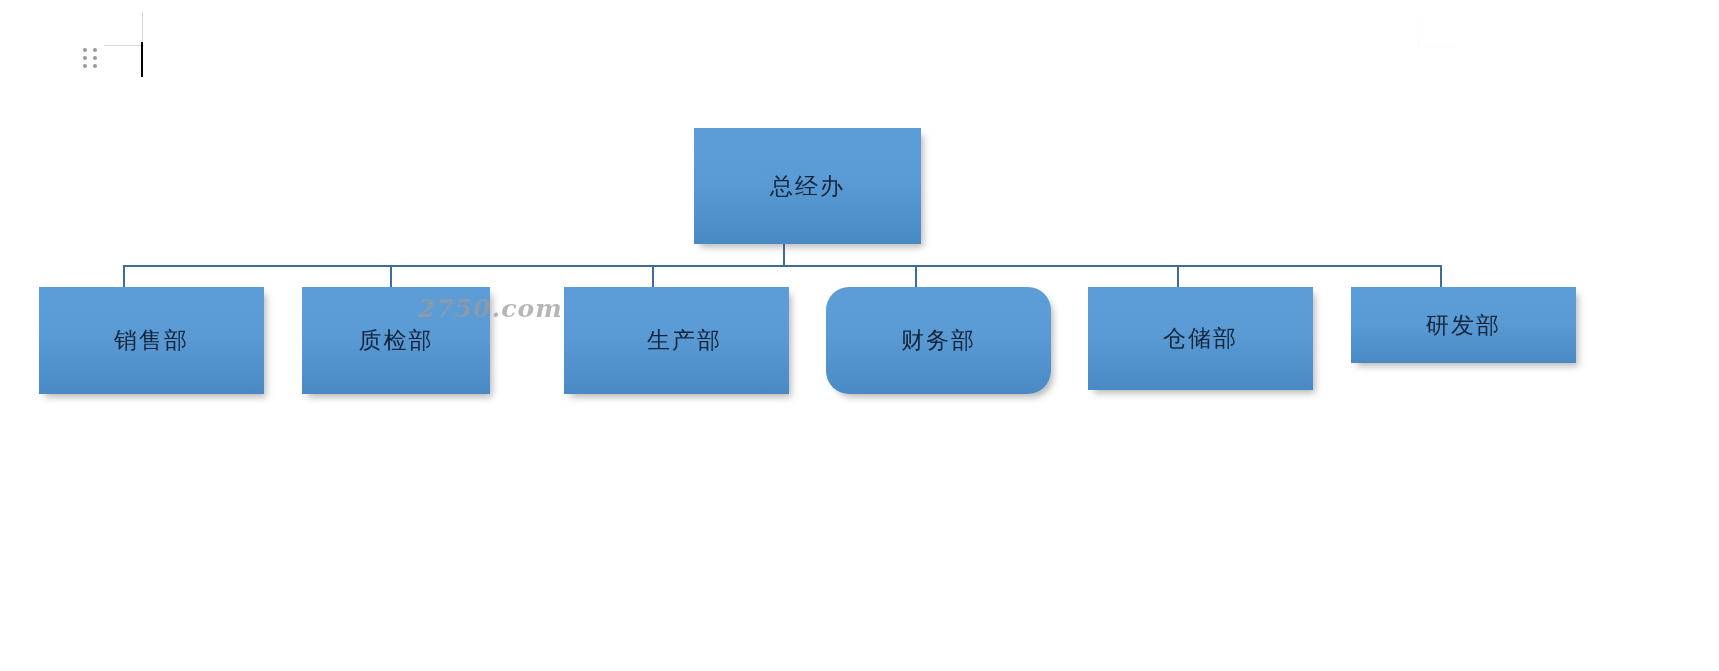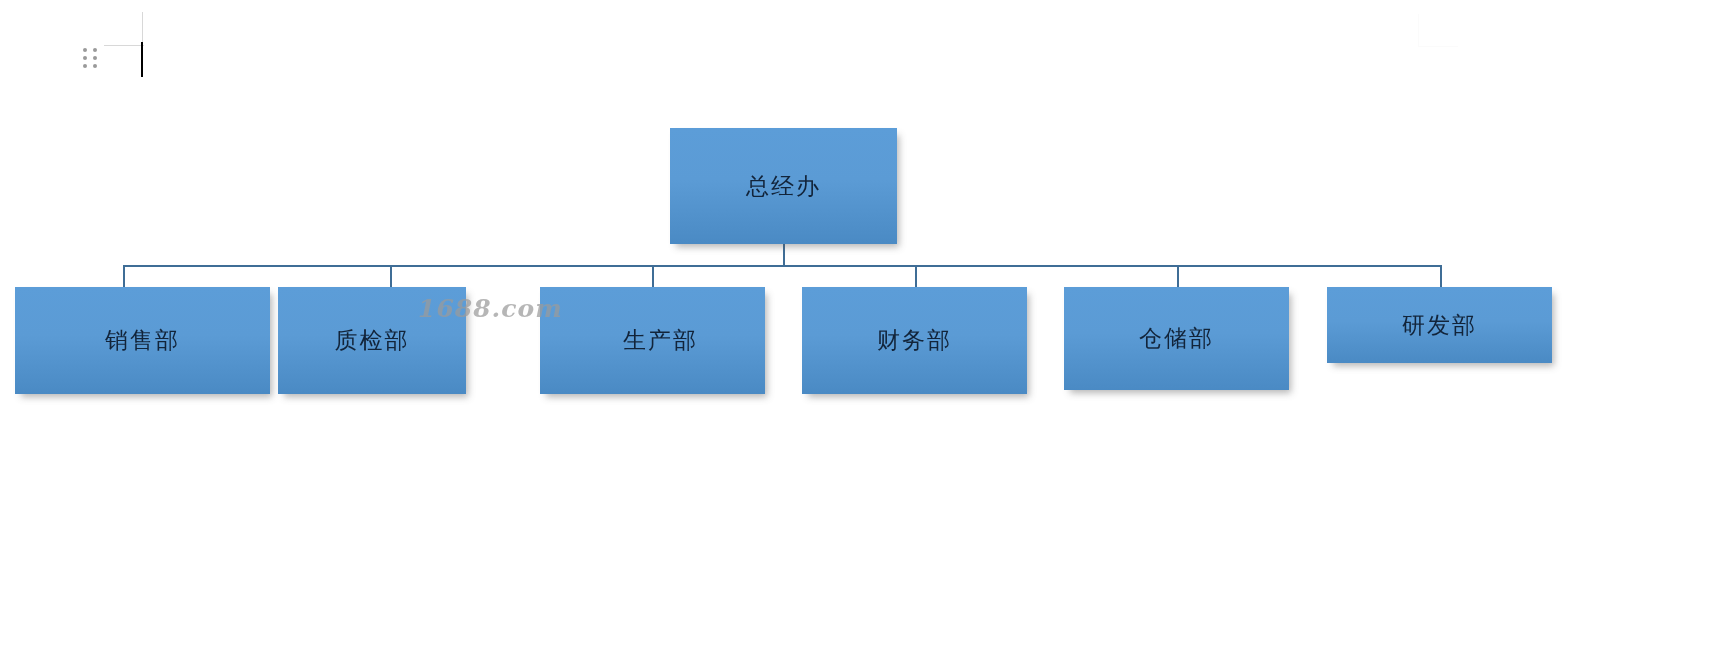--- a/index.html
+++ b/index.html
@@ -81,20 +81,21 @@
   }
 
   .node {
     position: absolute;
     box-sizing: border-box;
     background: linear-gradient(180deg, #5c9dd8 0%, #5b9bd5 45%, #4a8ac4 100%);
     box-shadow: 4px 5px 7px -2px rgba(80,80,80,0.42);
     display: flex;
     align-items: center;
     justify-content: center;
+    margin-left: 24px;
   }
   .node-label {
     font-family: "DejaVu Serif", "Liberation Serif", serif;
     font-size: 23px;
     color: #12243a;
     letter-spacing: 2px;
     line-height: 1;
     white-space: nowrap;
   }
 
@@ -171,36 +172,36 @@
         <div class="conn conn-v" style="left: 915px; top: 265px; height: 22px;"></div>
         <div class="conn conn-v" style="left: 1177px; top: 265px; height: 22px;"></div>
         <div class="conn conn-v" style="left: 1440px; top: 265px; height: 22px;"></div>
       </div>
 
     <div class="node" id="node-root" style="left: 670px; top: 128px; width: 227px; height: 116px;">
       <span class="node-label">总经办</span>
     </div>
 
     <div id="child-layer">
-        <div class="node child-node" style="left: 15px; top: 287px; width: 255px; height: 107px;">
+        <div class="node child-node" style="left: 15px; top: 287px; width: 225px; height: 107px;">
           <span class="node-label">销售部</span>
         </div>
         <div class="node child-node" style="left: 278px; top: 287px; width: 188px; height: 107px;">
           <span class="node-label">质检部</span>
         </div>
         <div class="node child-node" style="left: 540px; top: 287px; width: 225px; height: 107px; padding-left: 16px;">
           <span class="node-label">生产部</span>
         </div>
-        <div class="node child-node" style="left: 802px; top: 287px; width: 225px; height: 107px;">
+        <div class="node child-node" style="left: 802px; top: 287px; width: 225px; height: 107px; border-radius: 23px;">
           <span class="node-label">财务部</span>
         </div>
         <div class="node child-node" style="left: 1064px; top: 287px; width: 225px; height: 103px;">
           <span class="node-label">仓储部</span>
         </div>
         <div class="node child-node" style="left: 1327px; top: 287px; width: 225px; height: 76px;">
           <span class="node-label">研发部</span>
         </div>
       </div>
 
-    <div id="watermark">1688.com</div>
+    <div id="watermark">2750.com</div>
 
   </div>
 </div>
 
 </body></html>

